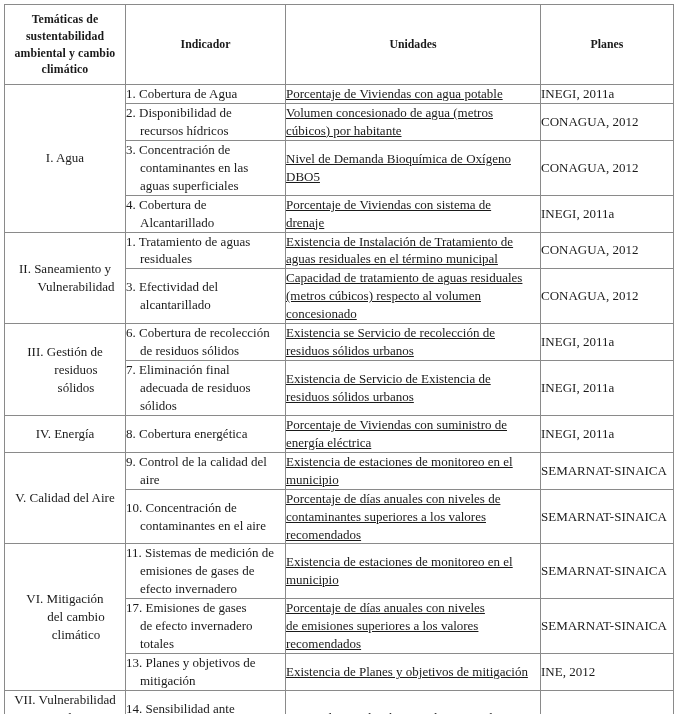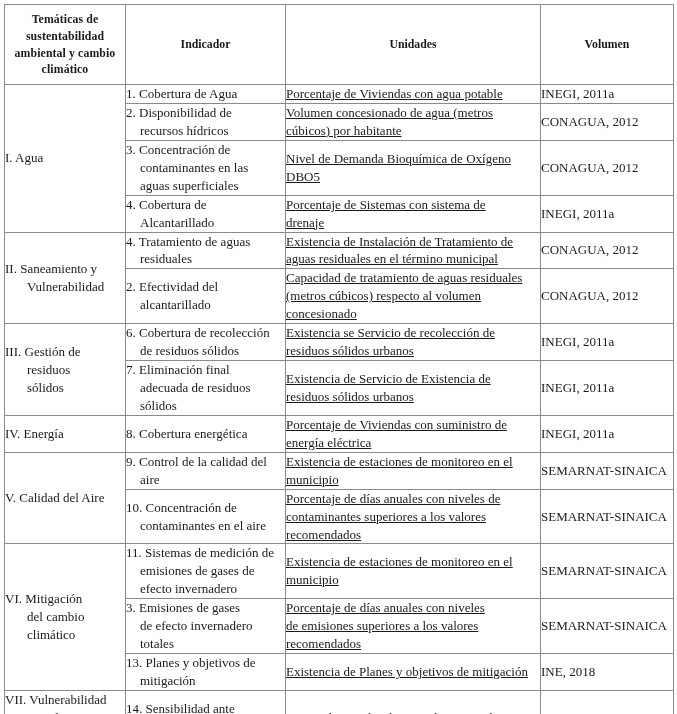--- a/index.html
+++ b/index.html
@@ -45,21 +45,21 @@
     text-align: center;
     padding: 6px 6px;
     font-size: 11.8px;
     line-height: 1.42;
     vertical-align: middle;
   }
   .th-theme { letter-spacing: 0.1px; }
 
   
   td.theme-cell {
-    text-align: left;
+    text-align: center;
     vertical-align: middle;
     padding: 4px 4px 4px 8px;
   }
   .theme-text {
     display: block;
     padding-left: 22px;
     text-indent: -22px;
     white-space: pre-line;
   }
   .theme-text.single {
@@ -108,21 +108,21 @@
     <col class="c-source">
   </colgroup>
   <thead>
     <tr>
       <th class="th-theme">Temáticas de
 sustentabilidad
 ambiental y
 cambio climático</th>
       <th>Indicador</th>
       <th>Unidades</th>
-      <th>Volumen</th>
+      <th>Planes</th>
     </tr>
   </thead>
   <tbody>
       <tr>
         <td class="theme-cell" rowspan="4">
           <span class="theme-text single">I. Agua</span>
         </td>
         <td class="ind-cell">
           <span class="ind-text">1. Cobertura de Agua</span>
         </td>
@@ -153,43 +153,43 @@
 DBO5</span>
         </td>
         <td class="src-cell">CONAGUA, 2012</td>
       </tr>
       <tr>
         <td class="ind-cell">
           <span class="ind-text">4. Cobertura de
 Alcantarillado</span>
         </td>
         <td class="unit-cell">
-          <span class="unit-text">Porcentaje de Sistemas con sistema de
+          <span class="unit-text">Porcentaje de Viviendas con sistema de
 drenaje</span>
         </td>
         <td class="src-cell">INEGI, 2011a</td>
       </tr>
       <tr>
         <td class="theme-cell" rowspan="2">
           <span class="theme-text">II. Saneamiento y
 Vulnerabilidad</span>
         </td>
         <td class="ind-cell">
-          <span class="ind-text">4. Tratamiento de aguas
+          <span class="ind-text">1. Tratamiento de aguas
 residuales</span>
         </td>
         <td class="unit-cell">
           <span class="unit-text">Existencia de Instalación de Tratamiento de
 aguas residuales en el término municipal</span>
         </td>
         <td class="src-cell">CONAGUA, 2012</td>
       </tr>
       <tr>
         <td class="ind-cell">
-          <span class="ind-text">2. Efectividad del
+          <span class="ind-text">3. Efectividad del
 alcantarillado</span>
         </td>
         <td class="unit-cell">
           <span class="unit-text">Capacidad de tratamiento de aguas residuales
 (metros cúbicos) respecto al volumen
 concesionado</span>
         </td>
         <td class="src-cell">CONAGUA, 2012</td>
       </tr>
       <tr>
@@ -271,40 +271,40 @@
 efecto invernadero</span>
         </td>
         <td class="unit-cell">
           <span class="unit-text">Existencia de estaciones de monitoreo en el
 municipio</span>
         </td>
         <td class="src-cell">SEMARNAT-SINAICA</td>
       </tr>
       <tr>
         <td class="ind-cell">
-          <span class="ind-text">3. Emisiones de gases
+          <span class="ind-text">17. Emisiones de gases
 de efecto invernadero
 totales</span>
         </td>
         <td class="unit-cell">
           <span class="unit-text">Porcentaje de días anuales con niveles
 de emisiones superiores a los valores
 recomendados</span>
         </td>
         <td class="src-cell">SEMARNAT-SINAICA</td>
       </tr>
       <tr>
         <td class="ind-cell">
           <span class="ind-text">13. Planes y objetivos de
 mitigación</span>
         </td>
         <td class="unit-cell">
           <span class="unit-text">Existencia de Planes y objetivos de mitigación</span>
         </td>
-        <td class="src-cell">INE, 2018</td>
+        <td class="src-cell">INE, 2012</td>
       </tr>
       <tr>
         <td class="theme-cell" rowspan="1">
           <span class="theme-text">VII. Vulnerabilidad
 ante desastres
 naturales</span>
         </td>
         <td class="ind-cell">
           <span class="ind-text">14. Sensibilidad ante
 desastres naturales</span>

